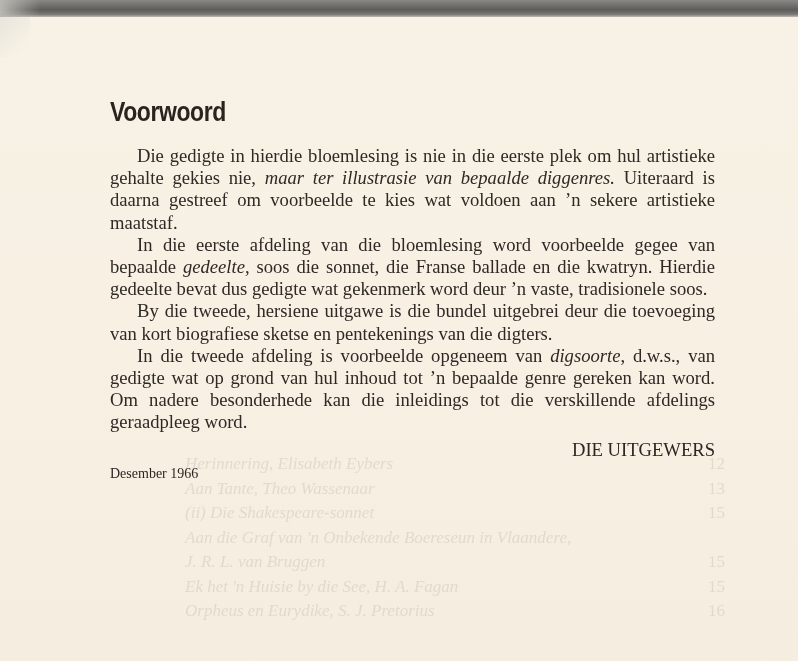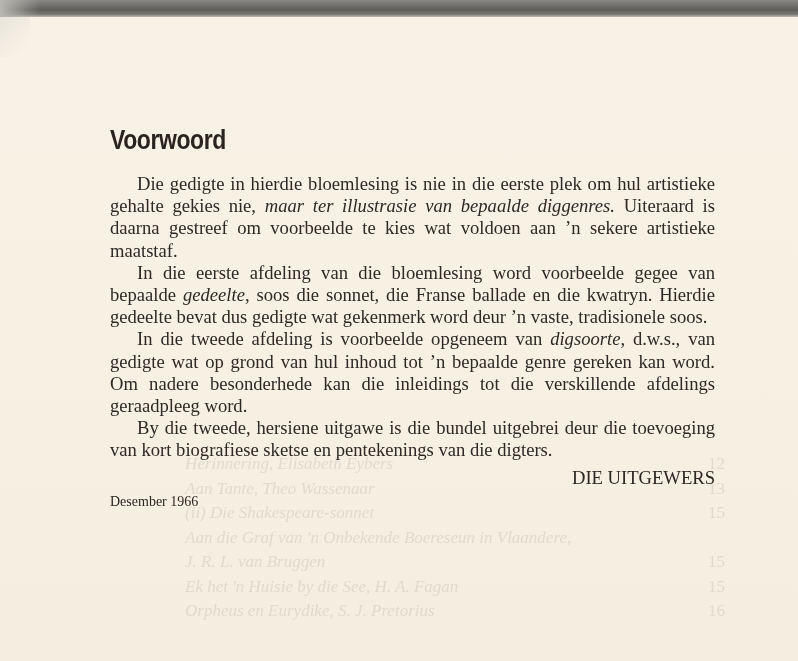--- a/index.html
+++ b/index.html
@@ -26,21 +26,21 @@
     background: linear-gradient(135deg, #e9e5dc 0%, rgba(246,239,226,0) 80%);
   }
   .ghost {
     position: absolute; left: 185px; top: 220px; width: 540px;
     color: rgba(120,110,100,0.16);
     font-size: 17px; line-height: 24.5px;
   }
   .ghost .row { display: flex; justify-content: space-between; white-space: nowrap; text-align: center; }
   .ghost .row .t { font-style: italic; }
   .content {
-    position: absolute; left: 110px; top: 120px; width: 605px;
+    position: absolute; left: 110px; top: 92px; width: 605px;
   }
   h1.title {
     margin: 0; font-family: "Liberation Sans Narrow", "Liberation Sans", sans-serif;
     font-size: 28px; font-weight: bold; letter-spacing: -0.5px;
     transform: scaleX(0.82); transform-origin: left center;
     color: #2a2420; line-height: 40px;
   }
   .body-text {
     margin-top: 13px;
     font-size: 18.6px; line-height: 22.2px;
@@ -92,18 +92,18 @@
       <span class="t">Orpheus en Eurydike, S. J. Pretorius</span>
       <span>16</span>
     </div>
   </div>
 
 <div class="content">
   <h1 class="title">Voorwoord</h1>
   <div class="body-text" id="body">
       <p><span>Die gedigte in hierdie bloemlesing is nie in die eerste plek om hul artistieke gehalte gekies nie, </span><em>maar ter illustrasie van bepaalde diggenres.</em><span> Uiteraard is daarna gestreef om voorbeelde te kies wat voldoen aan ’n sekere artistieke maatstaf.</span></p>
       <p><span>In die eerste afdeling van die bloemlesing word voorbeelde gegee van bepaalde </span><em>gedeelte</em><span>, soos die sonnet, die Franse ballade en die kwatryn. Hierdie gedeelte bevat dus gedigte wat gekenmerk word deur ’n vaste, tradisionele soos.</span></p>
+      <p><span>By die tweede, hersiene uitgawe is die bundel uitgebrei deur die toevoeging van kort biografiese sketse en pentekenings van die digters.</span></p>
       <p><span>In die tweede afdeling is voorbeelde opgeneem van </span><em>digsoorte</em><span>, d.w.s., van gedigte wat op grond van hul inhoud tot ’n bepaalde genre gereken kan word. Om nadere besonderhede kan die inleidings tot die verskillende afdelings geraadpleeg word.</span></p>
-      <p><span>By die tweede, hersiene uitgawe is die bundel uitgebrei deur die toevoeging van kort biografiese sketse en pentekenings van die digters.</span></p>
     </div>
   <div class="sig">DIE UITGEWERS</div>
   <div class="date">Desember 1966</div>
 </div>
 
 </body></html>

